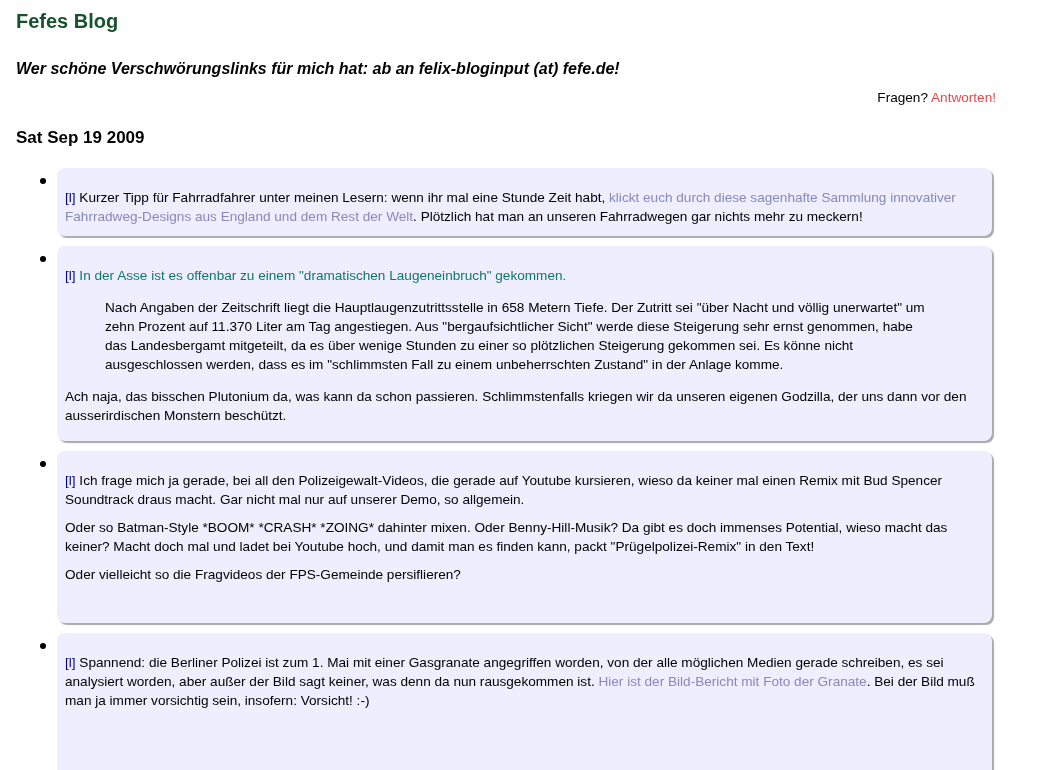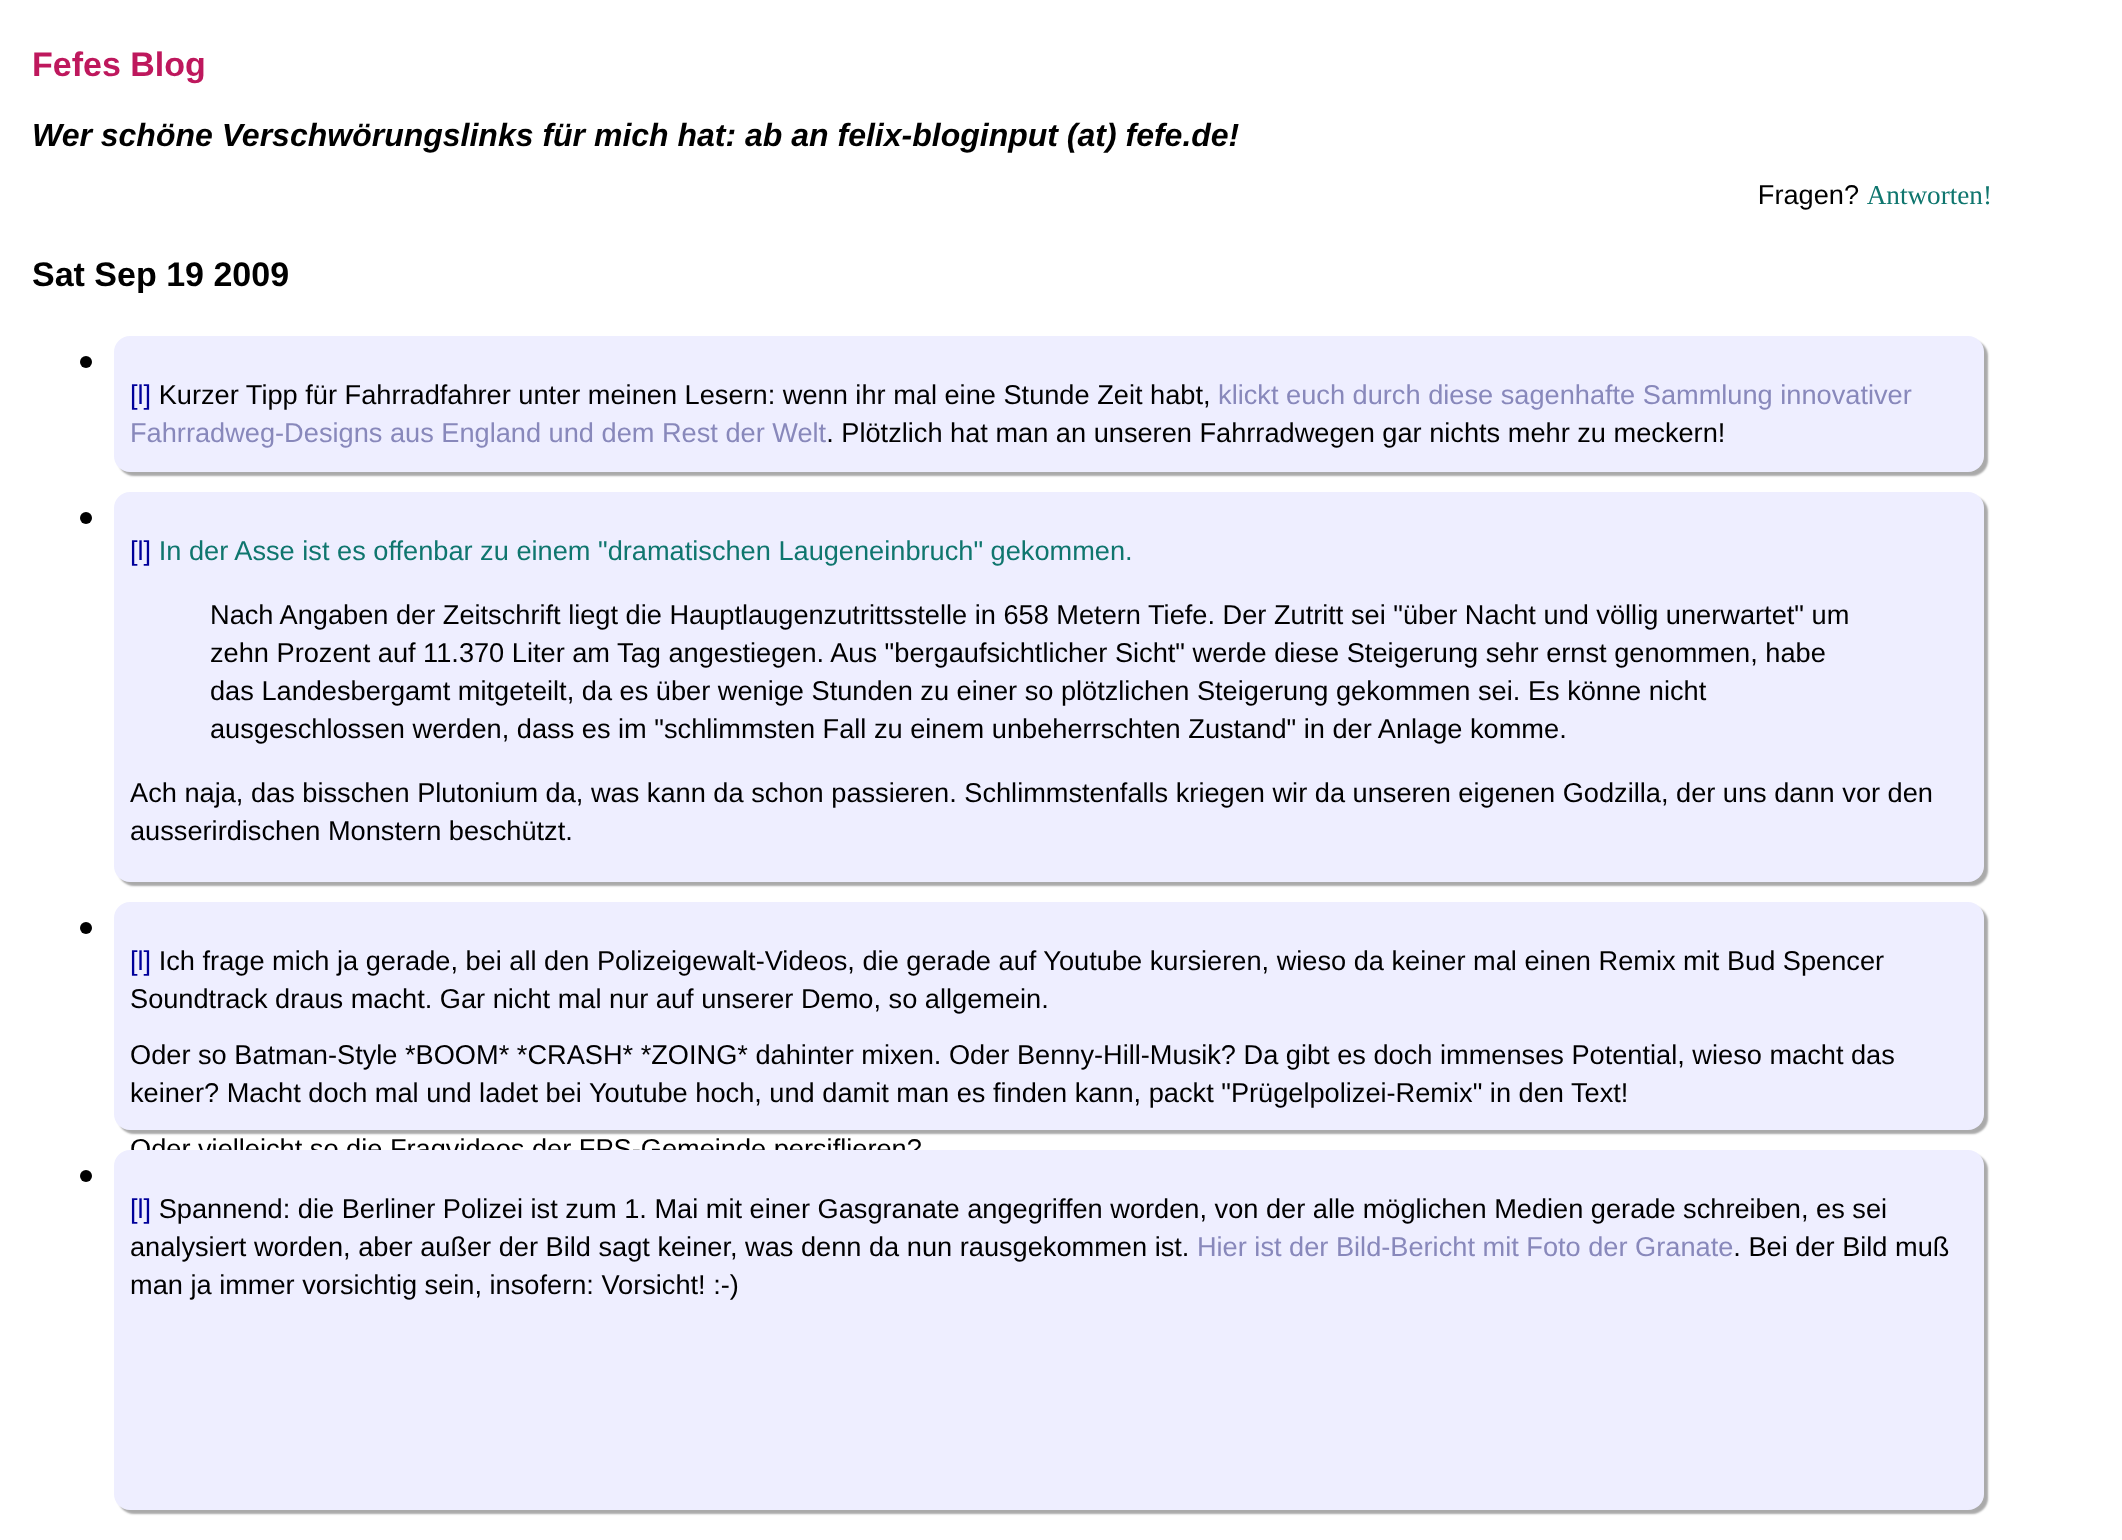--- a/index.html
+++ b/index.html
@@ -4,32 +4,32 @@
 <style>
   html, body { margin: 0; padding: 0; background: #ffffff; }
   body {
     width: 1061px; height: 770px; overflow: hidden;
     font-family: "Liberation Sans", sans-serif;
     font-size: 13.6px; color: #000;
     position: relative;
   }
   a { text-decoration: none; }
   .title {
-    position: absolute; left: 16px; top: 23px; margin: 0;
-    font-size: 17px; font-weight: bold; color: #be185d;
+    position: absolute; left: 16px; top: 10px; margin: 0;
+    font-size: 20px; font-weight: bold; color: #14532d;
   }
   .tagline {
     position: absolute; left: 16px; top: 60px; margin: 0;
     font-size: 16px; font-weight: bold; color: #000; font-style: italic;
   }
   .faq {
     position: absolute; right: 65px; top: 90px;
     font-size: 13.6px;
   }
-  .faq a { color: #0f766e; font-family: Liberation Serif, serif; }
+  .faq a { color: #ef4444; }
   .date-head {
     position: absolute; left: 16px; top: 128px; margin: 0;
     font-size: 17px; font-weight: bold;
   }
   ul.posts {
     position: absolute; left: 0; top: 168px; margin: 0; padding: 0;
     list-style: none; width: 1061px;
   }
   ul.posts li {
     position: relative;
@@ -72,21 +72,21 @@
     <p><a href="#" class="permalink">[l]</a><span> Kurzer Tipp für Fahrradfahrer unter meinen Lesern: wenn ihr mal eine Stunde Zeit habt, </span><a href="#" class="ext-link">klickt euch durch diese sagenhafte Sammlung innovativer Fahrradweg-Designs aus England und dem Rest der Welt</a><span>. Plötzlich hat man an unseren Fahrradwegen gar nichts mehr zu meckern!</span></p>
   </li>
 
   <li style="height:195px;">
     <span class="bullet"></span>
     <p><a href="#" class="permalink">[l]</a><a href="#" class="blue-link"> In der Asse ist es offenbar zu einem "dramatischen Laugeneinbruch" gekommen.</a></p>
     <blockquote style="margin-top:13px;margin-bottom:13px;">Nach Angaben der Zeitschrift liegt die Hauptlaugenzutrittsstelle in 658 Metern Tiefe. Der Zutritt sei "über Nacht und völlig unerwartet" um zehn Prozent auf 11.370 Liter am Tag angestiegen. Aus "bergaufsichtlicher Sicht" werde diese Steigerung sehr ernst genommen, habe das Landesbergamt mitgeteilt, da es über wenige Stunden zu einer so plötzlichen Steigerung gekommen sei. Es könne nicht ausgeschlossen werden, dass es im "schlimmsten Fall zu einem unbeherrschten Zustand" in der Anlage komme.</blockquote>
     <p>Ach naja, das bisschen Plutonium da, was kann da schon passieren. Schlimmstenfalls kriegen wir da unseren eigenen Godzilla, der uns dann vor den ausserirdischen Monstern beschützt.</p>
   </li>
 
-  <li style="height:114px;">
+  <li style="height:172px;">
     <span class="bullet"></span>
     <p><a href="#" class="permalink">[l]</a><span> Ich frage mich ja gerade, bei all den Polizeigewalt-Videos, die gerade auf Youtube kursieren, wieso da keiner mal einen Remix mit Bud Spencer Soundtrack draus macht. Gar nicht mal nur auf unserer Demo, so allgemein.</span></p>
     <p style="margin-top:8px;">Oder so Batman-Style *BOOM* *CRASH* *ZOING* dahinter mixen. Oder Benny-Hill-Musik? Da gibt es doch immenses Potential, wieso macht das keiner? Macht doch mal und ladet bei Youtube hoch, und damit man es finden kann, packt "Prügelpolizei-Remix" in den Text!</p>
     <p style="margin-top:8px;">Oder vielleicht so die Fragvideos der FPS-Gemeinde persiflieren?</p>
   </li>
 
   <li style="height:180px;">
     <span class="bullet"></span>
     <p><a href="#" class="permalink">[l]</a><span> Spannend: die Berliner Polizei ist zum 1. Mai mit einer Gasgranate angegriffen worden, von der alle möglichen Medien gerade schreiben, es sei analysiert worden, aber außer der Bild sagt keiner, was denn da nun rausgekommen ist. </span><a href="#" class="ext-link">Hier ist der Bild-Bericht mit Foto der Granate</a><span>. Bei der Bild muß man ja immer vorsichtig sein, insofern: Vorsicht! :-)</span></p>
   </li>

